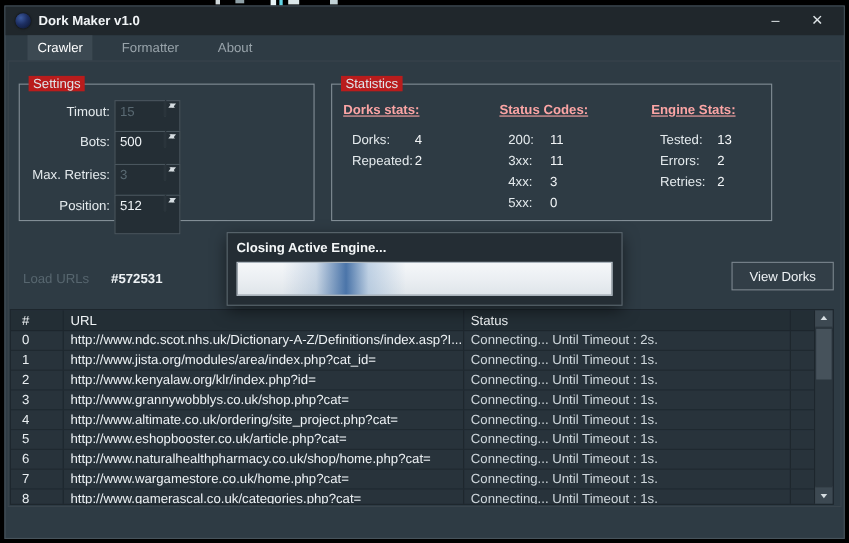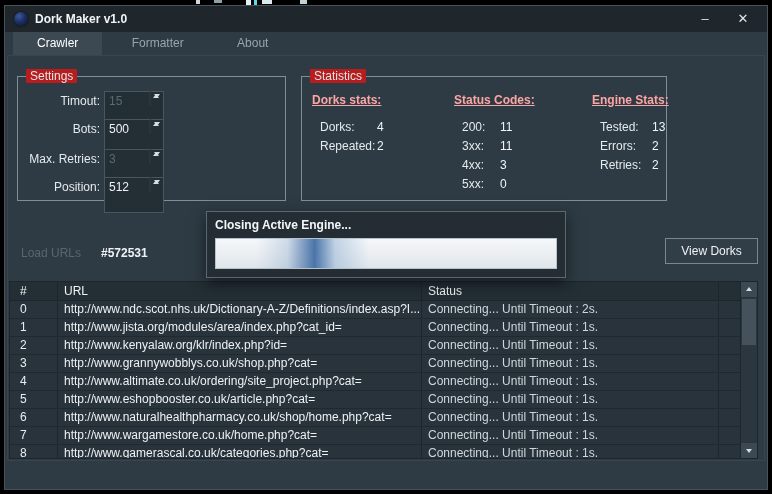--- a/index.html
+++ b/index.html
@@ -18,30 +18,30 @@
   .app-icon { position:absolute; left:9px; top:6px; width:14px; height:14px; border-radius:50%;
               background:radial-gradient(circle at 35% 30%, #3c5a9e 0%, #1d2f63 45%, #0a1228 100%);
               box-shadow:0 0 2px #000; }
   .title { position:absolute; left:30px; top:0; line-height:26px; font-weight:bold; color:#f2f5f7; }
   .win-btn { position:absolute; top:0; width:30px; height:26px; line-height:25px; text-align:center;
              color:#dfe5e8; font-size:13px; cursor:default; }
   .win-btn.min { right:47px; }
   .win-btn.close { right:9px; }
 
   .tabs { position:absolute; left:8px; top:26px; height:23px; white-space:nowrap; }
-  .tab { display:inline-block; padding:0 24px; line-height:23px; color:#99a4ab; margin-right:2px; }
+  .tab { display:inline-block; padding:0 9px; line-height:23px; color:#99a4ab; margin-right:2px;margin-left:12px; }
   .tab.active { background:#3c4952; color:#ffffff; }
 
   .tabpanel { position:absolute; left:2px; right:2px; top:49px; bottom:28px; border:1px solid #39444c; }
 
   
   .group { position:absolute; border:1px solid #828e96; }
   .group-label { position:absolute; top:-8px; left:8px; background:#b91c1c; padding:0 4px; color:#dfe6ea; }
   .group.settings { left:12px; top:70px; width:269px; height:125px; }
-  .group.stats    { left:296px; top:70px; width:366px; height:125px;text-decoration:underline; }
+  .group.stats    { left:296px; top:70px; width:401px; height:125px;text-decoration:underline; }
 
   
   .field-row { position:absolute; left:0; height:20px; width:100%; }
   .field-label { position:absolute; left:0; width:82px; text-align:right; line-height:20px; color:#e4eaed; }
   .numbox { position:absolute; left:86px; width:60px; height:36px; background:#242e35; border:1px solid #4a565e; }
   .numval { position:absolute; left:4px; top:0; line-height:18px; color:#eef2f5; }
   .numbox.disabled .numval { color:#5a6a73; }
   .spin { position:absolute; right:0; top:0; width:14px; height:18px; }
   .spin-btn { height:9px; background:#3e4a52; border-left:1px solid #2a343b; position:relative; }
   .spin-btn + .spin-btn { border-top:1px solid #2a343b; }

